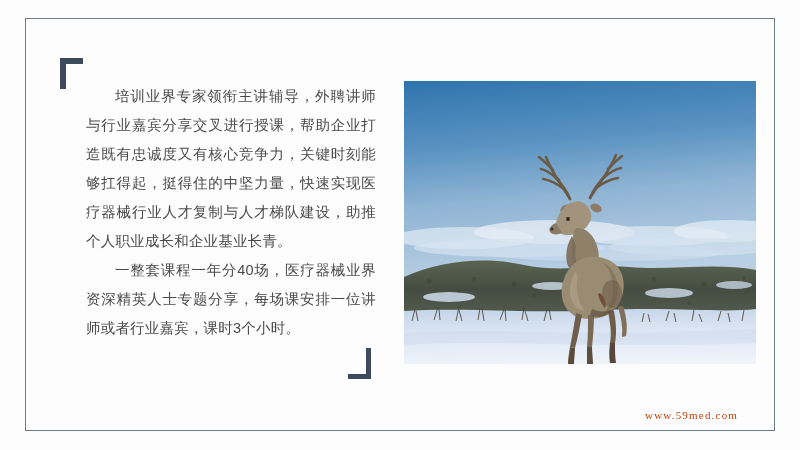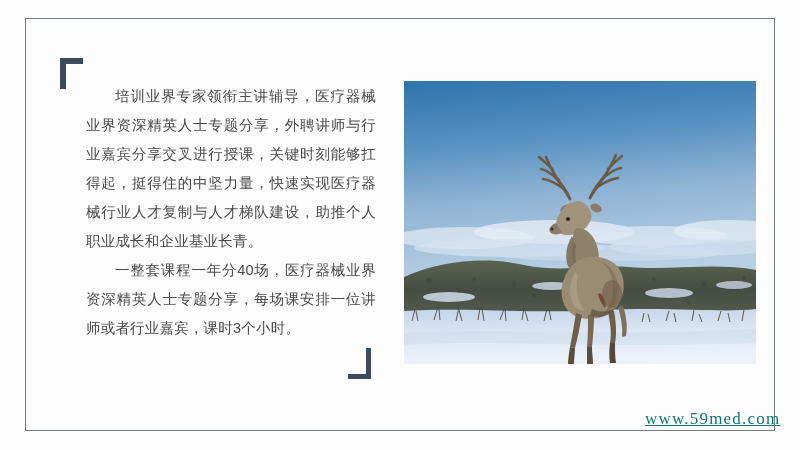--- a/index.html
+++ b/index.html
@@ -76,46 +76,45 @@
     background: #4f86ba;
   }
   .photo svg { display: block; width: 100%; height: 100%; }
 
   
   .watermark {
     position: absolute;
     left: 645px;
     top: 409px;
     font-family: "Liberation Serif", "DejaVu Serif", serif;
-    font-size: 17px;
-    color: #0f766e;
+    font-size: 11px;
+    color: #c2410c;
     letter-spacing: 1.2px;
     white-space: nowrap;
-    text-decoration: underline;
   }
 </style>
 </head>
 <body>
 
 <div id="slide">
 
   <div class="frame"></div>
 
   <div class="bracket bracket-tl">
     <span class="vbar"></span>
     <span class="hbar"></span>
   </div>
 
   <div class="bracket bracket-br">
     <span class="vbar"></span>
     <span class="hbar"></span>
   </div>
 
   <div class="copy">
-    <p>培训业界专家领衔主讲辅导，医疗器械业界资深精英人士专题分享，外聘讲师与行业嘉宾分享交叉进行授课，关键时刻能够扛得起，挺得住的中坚力量，快速实现医疗器械行业人才复制与人才梯队建设，助推个人职业成长和企业基业长青。</p>
+    <p>培训业界专家领衔主讲辅导，外聘讲师与行业嘉宾分享交叉进行授课，帮助企业打造既有忠诚度又有核心竞争力，关键时刻能够扛得起，挺得住的中坚力量，快速实现医疗器械行业人才复制与人才梯队建设，助推个人职业成长和企业基业长青。</p>
     <p>一整套课程一年分40场，医疗器械业界资深精英人士专题分享，每场课安排一位讲师或者行业嘉宾，课时3个小时。</p>
   </div>
 
   <div class="photo">
     <svg viewBox="0 0 352 283" preserveAspectRatio="xMidYMid slice">
       <defs>
         <linearGradient id="sky" x1="0" y1="0" x2="0.15" y2="1">
           <stop offset="0%" stop-color="#2f74ad"></stop>
           <stop offset="35%" stop-color="#5a93c2"></stop>
           <stop offset="62%" stop-color="#8fb4d4"></stop>

